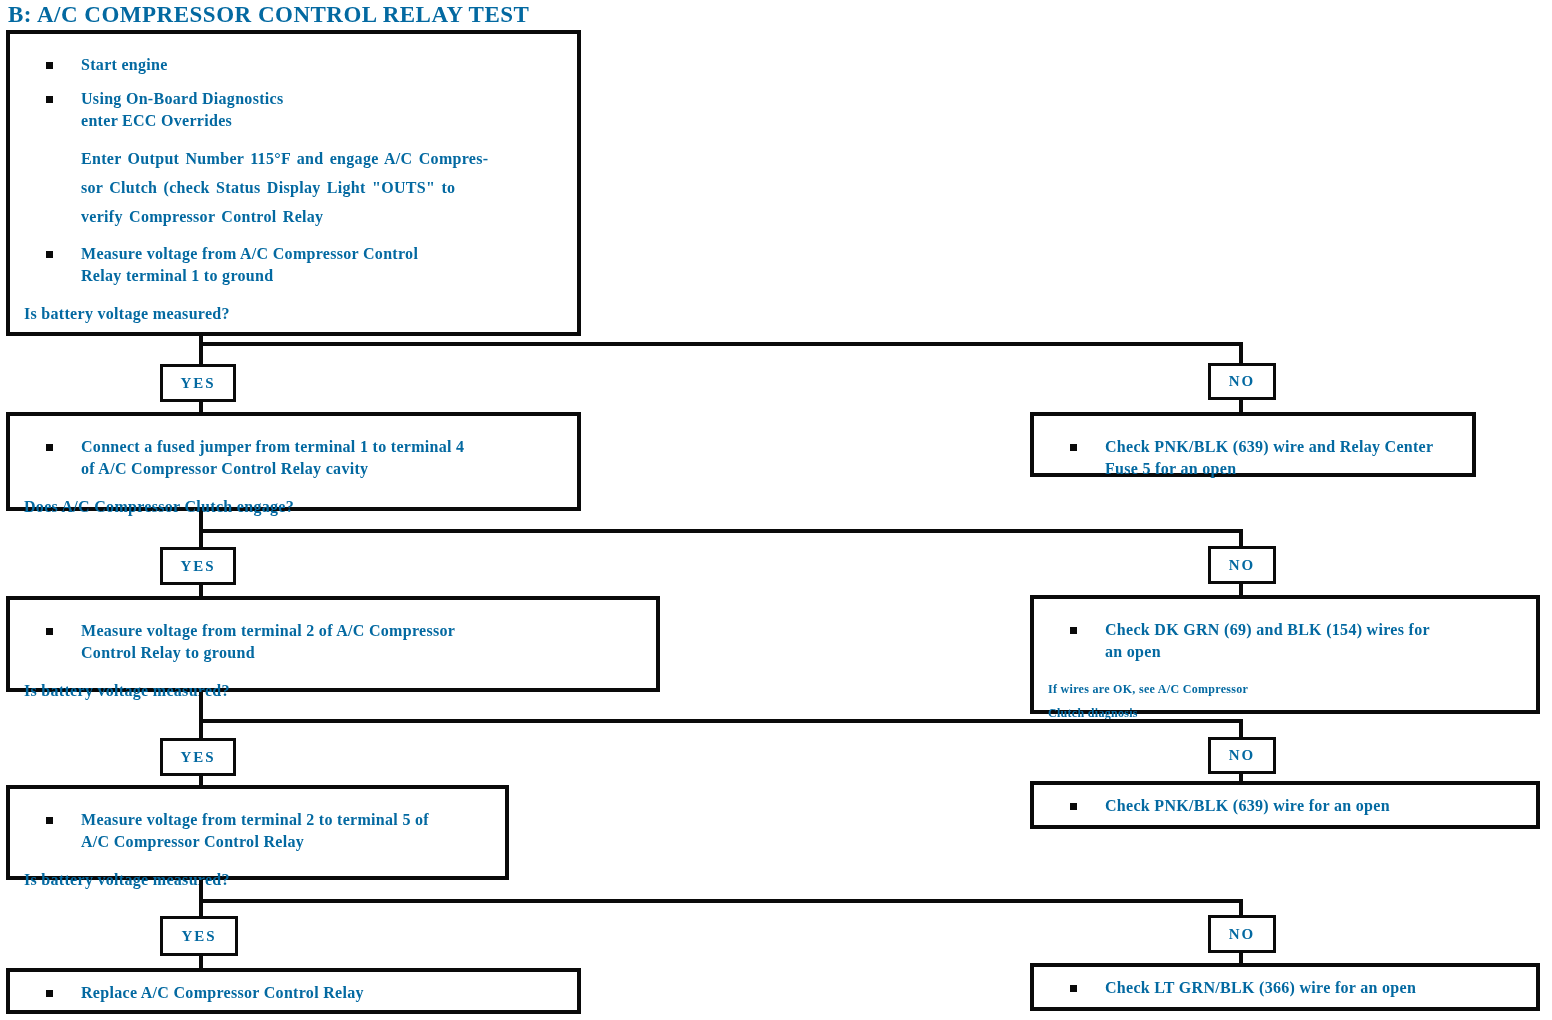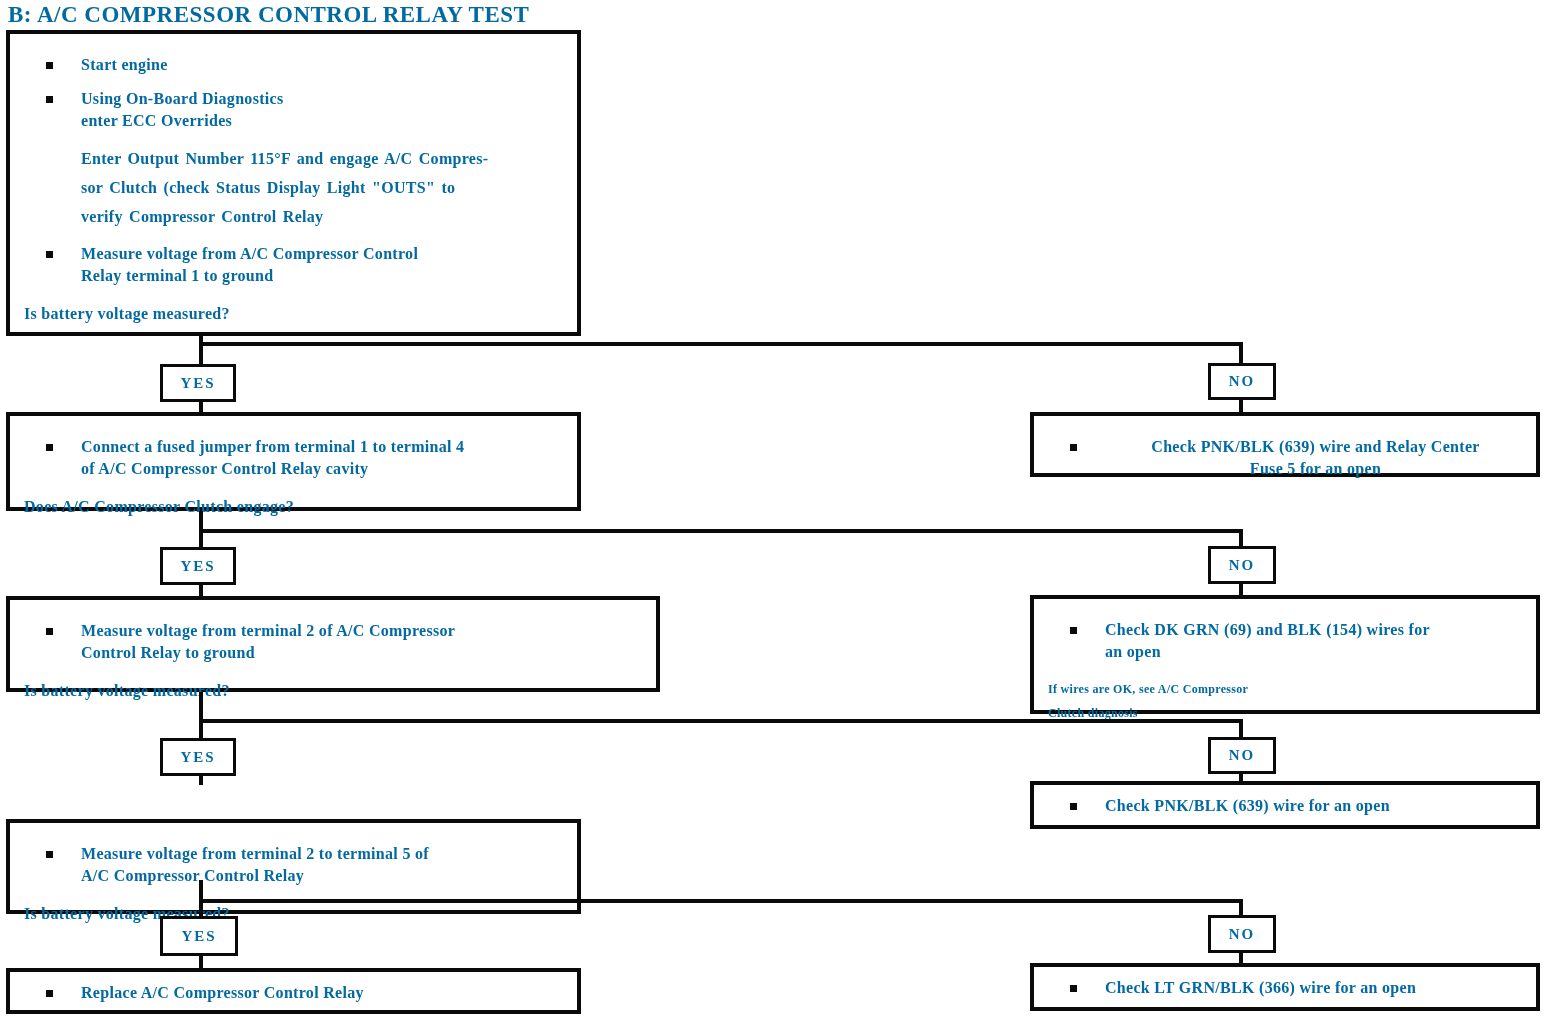--- a/index.html
+++ b/index.html
@@ -90,21 +90,21 @@
 
   <div class="box" style="left:6px;top:412px;width:575px;height:99px;">
     <div class="row">
       <span class="bullet"></span>
       <span class="txt">Connect a fused jumper from terminal 1 to terminal 4
 of A/C Compressor Control Relay cavity</span>
     </div>
     <div class="question">Does A/C Compressor Clutch engage?</div>
   </div>
 
-  <div class="box" style="left:1030px;top:412px;width:510px;height:65px;text-align:center;">
+  <div class="box" style="left:1030px;top:412px;width:446px;height:65px;">
     <div class="row">
       <span class="bullet"></span>
       <span class="txt">Check PNK/BLK (639) wire and Relay Center
 Fuse 5 for an open</span>
     </div>
   </div>
 
   <div class="vline" style="left:199px;top:511px;height:36px;"></div>
   <div class="hline" style="left:199px;top:529px;width:1044px;"></div>
   <div class="vline" style="left:1239px;top:529px;height:18px;"></div>
@@ -143,21 +143,21 @@
 
   <div class="labelbox" style="left:160px;top:738px;width:76px;height:38px;">
     <span>YES</span>
   </div>
   <div class="labelbox" style="left:1208px;top:737px;width:68px;height:37px;">
     <span>NO</span>
   </div>
   <div class="vline" style="left:199px;top:776px;height:9px;"></div>
   <div class="vline" style="left:1239px;top:774px;height:7px;"></div>
 
-  <div class="box" style="left:6px;top:819px;width:575px;height:95px;">
+  <div class="box" style="left:6px;top:785px;width:503px;height:95px;">
     <div class="row">
       <span class="bullet"></span>
       <span class="txt">Measure voltage from terminal 2 to terminal 5 of
 A/C Compressor Control Relay</span>
     </div>
     <div class="question">Is battery voltage measured?</div>
   </div>
 
   <div class="box" style="left:1030px;top:781px;width:510px;height:48px;padding-top:8px;">
     <div class="row" style="margin:2px 0;">

